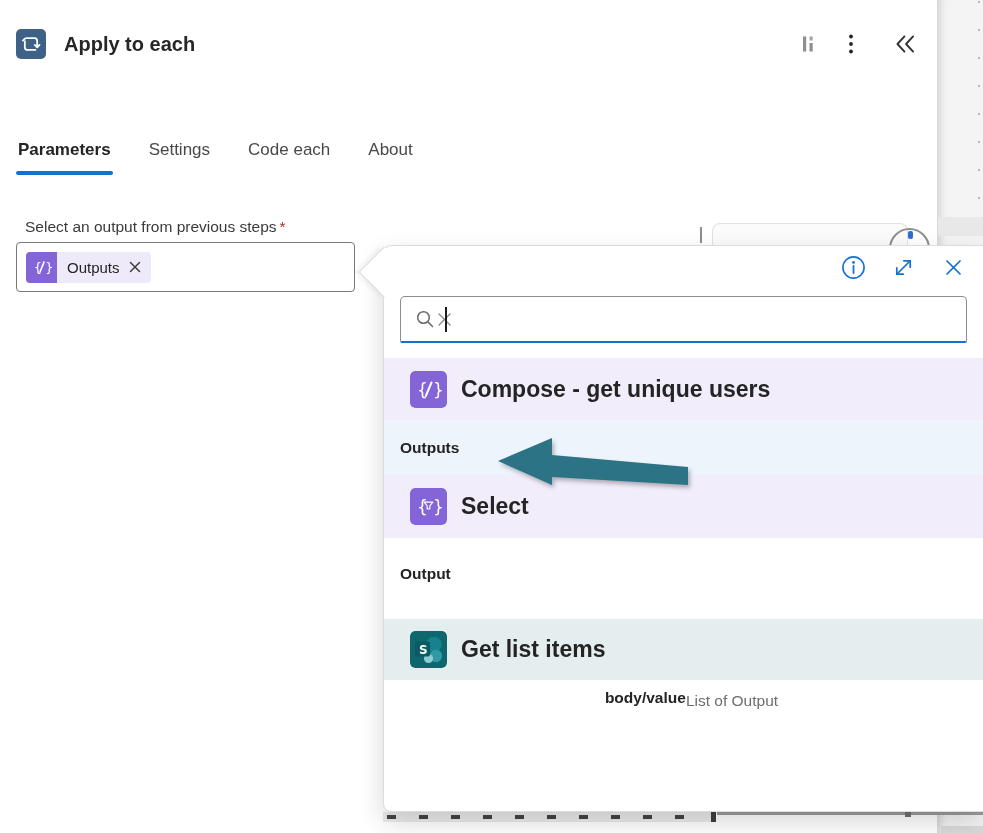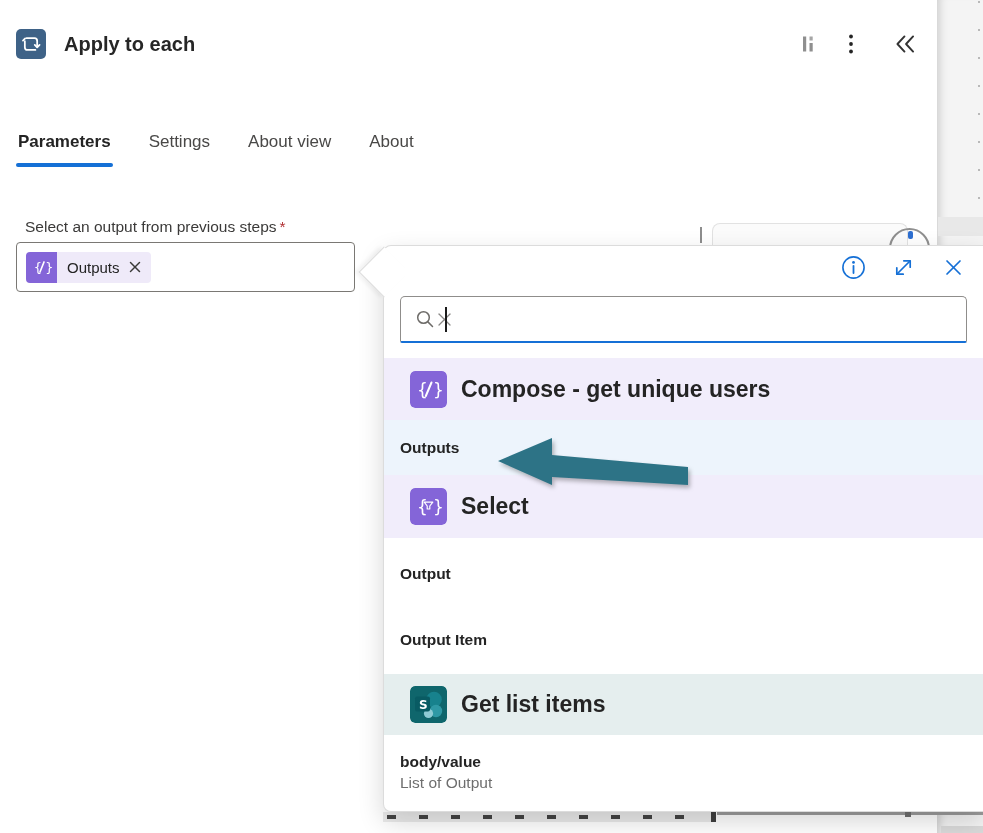--- a/index.html
+++ b/index.html
@@ -20,21 +20,21 @@
   
   .panel { position:absolute; left:0; top:0; width:937px; height:833px; background:#fff; z-index:1; }
   .app-icon { position:absolute; left:16px; top:29px; width:30px; height:30px; border-radius:5px;
     background:#3E6287; display:flex; align-items:center; justify-content:center; }
   .app-title { position:absolute; left:64px; top:33px; font-size:20px; font-weight:600; color:#262626; }
   .hdr-icon { position:absolute; display:flex; align-items:center; justify-content:center; cursor:pointer; }
   .hi-analytics { left:797px; top:32px; width:24px; height:24px; }
   .hi-more { left:841px; top:32px; width:20px; height:24px; }
   .hi-collapse { left:891px; top:30px; width:28px; height:28px; }
 
-  .tabs { position:absolute; left:18px; top:132px; display:flex; gap:38px;text-align:center; }
+  .tabs { position:absolute; left:18px; top:140px; display:flex; gap:38px;text-align:center; }
   .tab { position:relative; font-size:17px; color:#494847; padding-bottom:15px; cursor:pointer; }
   .tab.active { font-weight:700; color:#242424; }
   .tab.active::after { content:""; position:absolute; left:-2px; right:-2px; bottom:0; height:4px;
     border-radius:2px; background:#1570D6; }
 
   .field-label { position:absolute; left:25px; top:218px; font-size:15.5px; color:#3B3A39; }
   .required { color:#B02E31; padding-left:3px; }
   .field-input { position:absolute; left:16px; top:242px; width:339px; height:50px;
     border:1px solid #7a7874; border-radius:4px; background:#fff; display:flex; align-items:center; padding-left:9px; }
   .token { display:flex; align-items:stretch; height:31px; border-radius:4px; overflow:hidden; cursor:pointer; }
@@ -83,21 +83,21 @@
   .popup-list { position:absolute; left:0; right:0; top:112px; bottom:0; overflow:hidden;
     border-radius:0 0 0 7px; }
   .row { display:flex; align-items:center; cursor:pointer; }
   .row-group { height:62px; padding-left:26px; gap:14px; background:#F1EDFB; }
   .row-group .glabel { font-size:23px; font-weight:600; color:#242424; }
   .g-outputs { height:66px; background:#EDF4FC; }
   .g-select { height:63px; }
   .g-getlist { height:61px; background:#E5EEEE; }
   .row-field { height:55px; padding-left:16px; }
   .row-field .flabel { font-size:15.5px; font-weight:700; color:#242424; }
-  .row-field.two-line { height:56px; flex-direction:column; align-items:flex-start; justify-content:center; }
+  .row-field.two-line { height:56px; flex-direction:row; align-items:flex-start; justify-content:center; }
   .fdesc { font-size:15.5px; color:#6E6E6E; margin-top:3px; }
   .sp8 { height:8px; } .sp11 { height:11px; } .sp7 { height:7px; } .sp9 { height:9px; }
 
   .list-icon { width:37px; height:37px; border-radius:5px; flex:0 0 37px; }
 
   
   .annotation-arrow { position:absolute; left:492px; top:434px; z-index:6;
     filter:drop-shadow(2px 3px 2px rgba(0,0,0,0.28)); pointer-events:none; }
 </style>
 </head>
@@ -141,21 +141,21 @@
     <div class="hdr-icon hi-collapse">
       <svg width="28" height="28" viewBox="0 0 26 26" fill="none" stroke="#333" stroke-width="1.8" stroke-linecap="round" stroke-linejoin="round">
         <polyline points="12.5,6 6,13 12.5,20"></polyline>
         <polyline points="20.5,6 14,13 20.5,20"></polyline>
       </svg>
     </div>
 
     <div class="tabs">
       <div class="tab active">Parameters</div>
       <div class="tab">Settings</div>
-      <div class="tab">About view</div>
+      <div class="tab">Code each</div>
       <div class="tab">About</div>
     </div>
 
     <div class="field-label">
       <span>Select an output from previous steps</span><span class="required">*</span>
     </div>
 
     <div class="field-input">
       <div class="token">
         <span class="token-icon">
@@ -249,23 +249,20 @@
           <path d="M14.2 14.2 H22.8 L19.8 18 V21 H17.2 V18 Z" stroke="#fff" stroke-width="1.2" fill="none" stroke-linejoin="round"></path>
         </svg>
         <span class="glabel">Select</span>
       </div>
 
       <div class="sp8"></div>
       <div class="row row-field">
         <span class="flabel">Output</span>
       </div>
       <div class="sp11"></div>
-      <div class="row row-field">
-        <span class="flabel">Output Item</span>
-      </div>
       <div class="sp7"></div>
 
       <div class="row row-group g-getlist">
         <svg class="list-icon" width="37" height="37" viewBox="0 0 37 37">
           <rect width="37" height="37" rx="5" fill="#0F666C"></rect>
           <circle cx="24" cy="13.5" r="7.8" fill="#17828D"></circle>
           <circle cx="26" cy="25" r="6.2" fill="#2F99A5"></circle>
           <circle cx="18.5" cy="27.5" r="4.6" fill="#8FCBD4"></circle>
           <rect x="5" y="10.5" width="15" height="15" rx="2" fill="#095B63"></rect>
           <text x="9" y="22.8" font-size="12" font-weight="bold" fill="#fff" font-family="DejaVu Sans">S</text>

